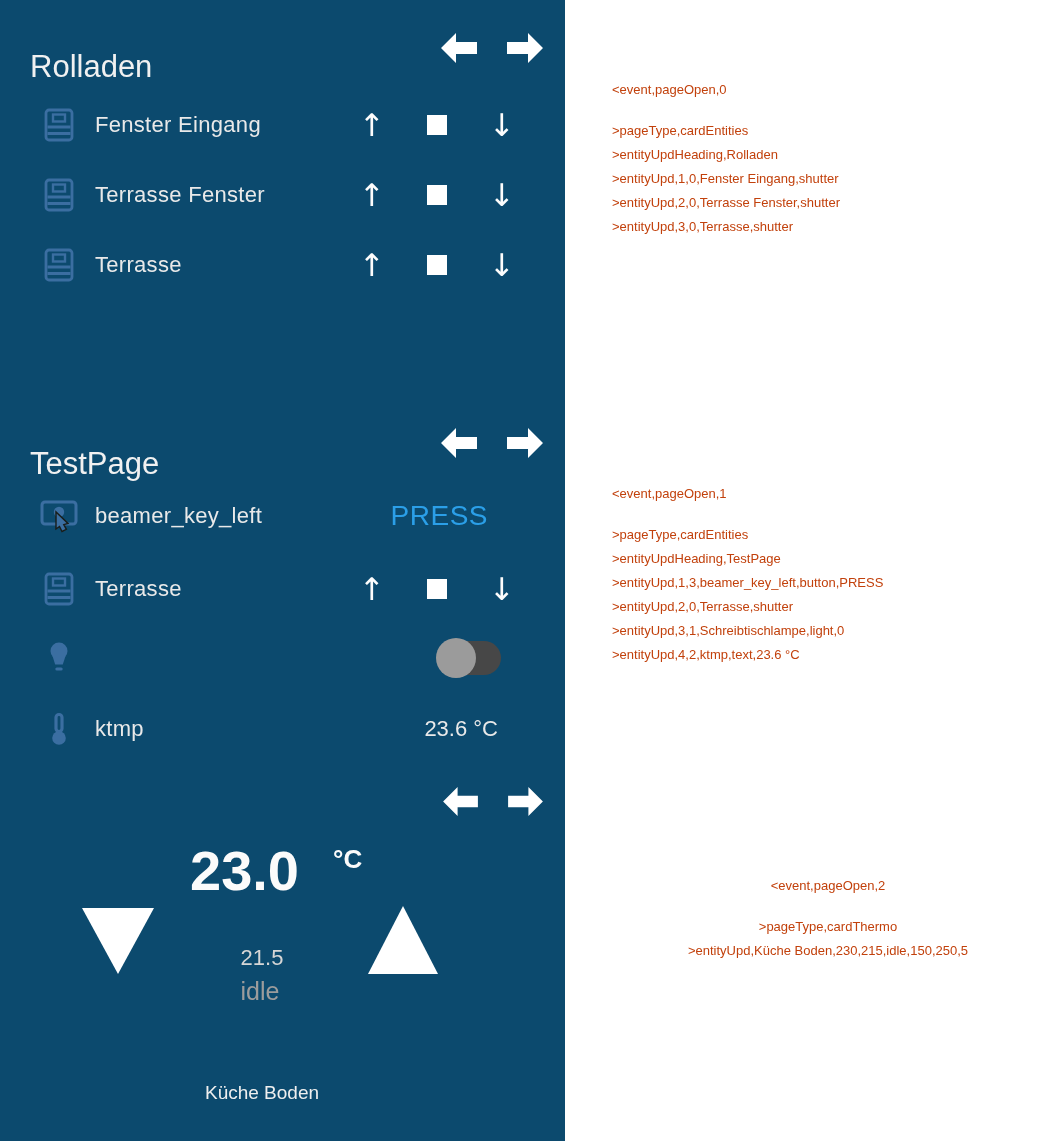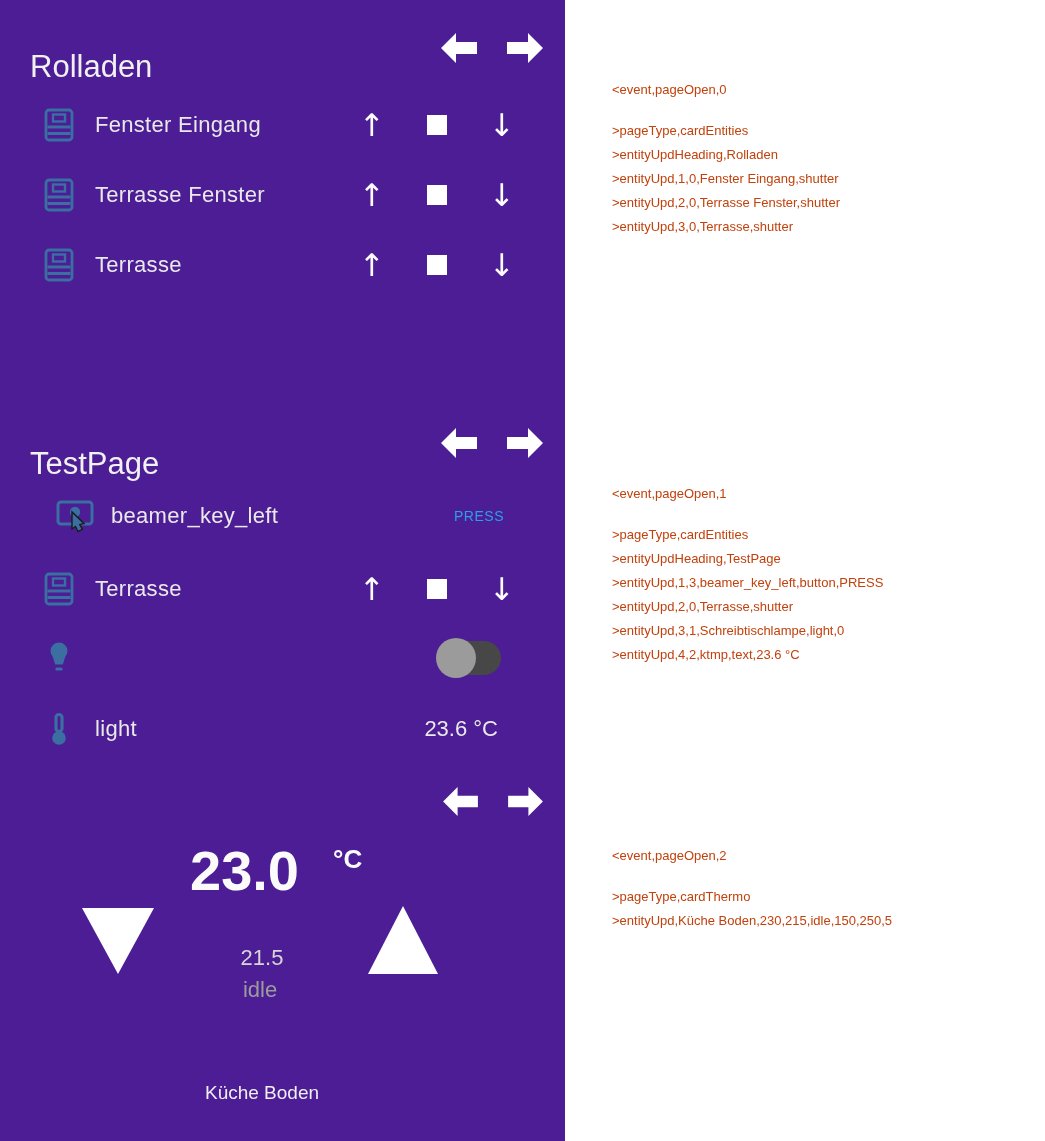--- a/index.html
+++ b/index.html
@@ -1,48 +1,48 @@
 <!DOCTYPE html>
 <html><head>
 <meta charset="utf-8">
 <style>
   html,body{margin:0;padding:0;}
   .canvas{
     position:relative;width:1045px;height:1141px;background:#ffffff;
     font-family:"Liberation Sans",sans-serif;overflow:hidden;
   }
   
-  .panel{position:absolute;left:0;top:0;width:565px;height:1141px;background:#4c1d95;}
+  .panel{position:absolute;left:0;top:0;width:565px;height:1141px;background:#0c4a6e;}
   .card{position:absolute;left:0;width:565px;}
   .card-title{position:absolute;left:30px;color:#f1f1f1;font-size:31px;font-weight:400;line-height:36px;white-space:nowrap;}
   .nav-arrow{position:absolute;display:block;}
   .nav-left{left:441px;}
   .nav-right{left:507px;}
   
   .entity-row{position:absolute;left:0;width:525px;height:50px;}
   .e-icon{position:absolute;left:40px;top:50%;transform:translateY(-50%);width:38px;display:flex;justify-content:center;align-items:center;}
   .e-label{position:absolute;left:95px;top:50%;transform:translateY(-50%);font-size:22px;color:#e9e9e9;letter-spacing:.3px;white-space:nowrap;}
   .ctl{position:absolute;top:50%;transform:translateY(-50%);width:40px;text-align:center;
        font-size:31px;line-height:34px;color:#fdfdfd;font-family:"DejaVu Sans",sans-serif;cursor:pointer;}
   .ctl-up{left:352px;}
   .ctl-down{left:482px;}
   .ctl-stop{position:absolute;left:427px;top:50%;transform:translateY(-50%);width:20px;height:20px;background:#ffffff;cursor:pointer;}
   .e-value{position:absolute;right:27px;top:50%;transform:translateY(-50%);font-size:22px;color:#e9e9e9;white-space:nowrap;}
-  .press{right:37px;color:#2b9fe8;font-size:14px;letter-spacing:.5px;cursor:pointer;}
+  .press{right:37px;color:#2b9fe8;font-size:28px;letter-spacing:.5px;cursor:pointer;}
   
   .toggle{position:absolute;right:24px;top:50%;transform:translateY(-50%);width:63px;height:34px;border-radius:17px;background:#474747;cursor:pointer;}
   .toggle-knob{position:absolute;left:-2px;top:-3px;width:40px;height:40px;border-radius:50%;background:#9b9b9b;}
   
   .t-num{position:absolute;left:190px;top:73px;font-size:56px;font-weight:bold;color:#fbfbfb;line-height:1;white-space:nowrap;}
   .t-unit{position:absolute;left:333px;top:74px;font-size:26px;font-weight:bold;color:#fbfbfb;}
   .tri{position:absolute;display:block;cursor:pointer;}
   .tri-down{left:82px;top:138px;}
   .tri-up{left:368px;top:136px;}
   .t-set{position:absolute;left:262px;top:175px;transform:translateX(-50%);font-size:22px;color:#d6d6d6;}
-  .t-state{position:absolute;left:260px;top:207px;transform:translateX(-50%);font-size:22px;color:#9c9c9c;text-align:center;}
+  .t-state{position:absolute;left:260px;top:207px;transform:translateX(-50%);font-size:25px;color:#9c9c9c;text-align:center;}
   .t-name{position:absolute;left:262px;top:312px;transform:translateX(-50%);font-size:19px;color:#efefef;white-space:nowrap;}
   
   .proto{position:absolute;left:612px;width:432px;color:#c2410c;font-size:13px;font-weight:normal;letter-spacing:0;}
   .proto .ev{line-height:24px;margin-bottom:17px;white-space:nowrap;}
   .proto .ln{line-height:24px;white-space:nowrap;}
 </style>
 </head>
 <body>
 
 <div class="canvas">
@@ -106,21 +106,21 @@
 
     <section class="card" style="top:410px;height:360px;">
       <h1 class="card-title" style="top:15px;">TestPage</h1>
       <svg class="nav-arrow nav-left" style="top:18px;" width="36" height="30" viewBox="0 0 36 30">
         <polygon points="0,15 15,0 15,9 36,9 36,21 15,21 15,30" fill="#ffffff"></polygon>
       </svg>
       <svg class="nav-arrow nav-right" style="top:18px;" width="36" height="30" viewBox="0 0 36 30">
         <polygon points="36,15 21,0 21,9 0,9 0,21 21,21 21,30" fill="#ffffff"></polygon>
       </svg>
 
-      <div class="entity-row" style="top:81px;margin-left:16px;">
+      <div class="entity-row" style="top:81px;">
         <span class="e-icon">
           <svg width="38" height="34" viewBox="0 0 38 34">
             <rect x="2" y="3" width="34" height="22" rx="3" fill="none" stroke="#3b6ea1" stroke-width="3"></rect>
             <circle cx="19" cy="13" r="5.2" fill="#3b6ea1"></circle>
             <path d="M16,13 L16,30 L19.5,27.5 L22,32.5 L26.4,30.3 L23.8,25.6 L28,24.4 Z" fill="#3b6ea1" stroke="#191d19" stroke-width="1.4"></path>
           </svg>
         </span>
         <span class="e-label">beamer_key_left</span>
         <span class="e-value press">PRESS</span>
       </div>
@@ -153,21 +153,21 @@
         </span>
       </div>
 
       <div class="entity-row" style="top:294px;">
         <span class="e-icon">
           <svg width="20" height="34" viewBox="0 0 20 34">
             <rect x="7" y="2.5" width="6" height="17" rx="3" fill="none" stroke="#3b6ea1" stroke-width="3.2"></rect>
             <circle cx="10" cy="26" r="6.8" fill="#3b6ea1"></circle>
           </svg>
         </span>
-        <span class="e-label">light</span>
+        <span class="e-label">ktmp</span>
         <span class="e-value">23.6 °C</span>
       </div>
     </section>
 
     <section class="card" style="top:770px;height:371px;">
       <svg class="nav-arrow" style="left:443px;top:17px;" width="35" height="29" viewBox="0 0 36 30">
         <polygon points="0,15 15,0 15,9 36,9 36,21 15,21 15,30" fill="#ffffff"></polygon>
       </svg>
       <svg class="nav-arrow" style="left:508px;top:17px;" width="35" height="29" viewBox="0 0 36 30">
         <polygon points="36,15 21,0 21,9 0,9 0,21 21,21 21,30" fill="#ffffff"></polygon>
@@ -203,19 +203,19 @@
     <div class="proto" style="top:482px;">
       <div class="ev">&lt;event,pageOpen,1</div>
       <div class="ln">&gt;pageType,cardEntities</div>
       <div class="ln">&gt;entityUpdHeading,TestPage</div>
       <div class="ln">&gt;entityUpd,1,3,beamer_key_left,button,PRESS</div>
       <div class="ln">&gt;entityUpd,2,0,Terrasse,shutter</div>
       <div class="ln">&gt;entityUpd,3,1,Schreibtischlampe,light,0</div>
       <div class="ln">&gt;entityUpd,4,2,ktmp,text,23.6 °C</div>
     </div>
 
-    <div class="proto" style="top:844px;">
+    <div class="proto" style="top:874px;text-align:center;">
       <div class="ev">&lt;event,pageOpen,2</div>
       <div class="ln">&gt;pageType,cardThermo</div>
       <div class="ln">&gt;entityUpd,Küche Boden,230,215,idle,150,250,5</div>
     </div>
   </div>
 </div>
 
 </body></html>

